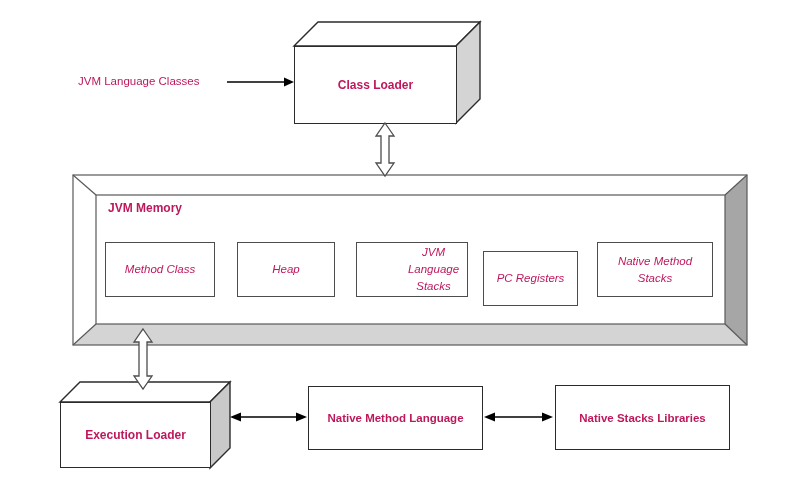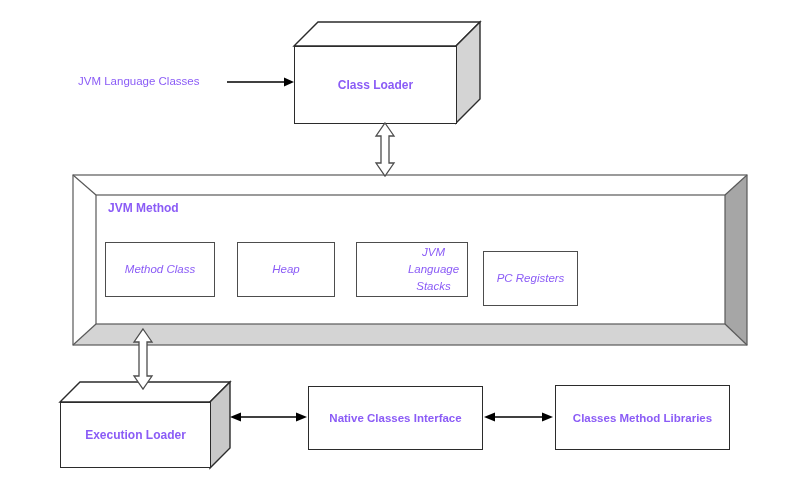--- a/index.html
+++ b/index.html
@@ -1,18 +1,18 @@
 <!DOCTYPE html>
 <html><head>
 <meta charset="utf-8">
 <style>
   html,body { margin:0; padding:0; background:#ffffff; }
   #stage {
     position:relative; width:800px; height:485px; background:#ffffff;
-    font-family:"Liberation Sans", sans-serif; color:#8b5cf6; overflow:hidden;
+    font-family:"Liberation Sans", sans-serif; color:#be185d; overflow:hidden;
   }
   #stage svg { position:absolute; left:0; top:0; pointer-events:none; }
   .layer { z-index:0; }
   .overlay { z-index:3; }
 
   .node { position:absolute; display:flex; align-items:center; justify-content:center;
           text-align:center; box-sizing:border-box; background:#ffffff; z-index:2; }
 
   .box3d-front { border:1.5px solid #2b2b2b; font-weight:bold; font-size:12px; }
   .flatbox     { border:1.5px solid #2b2b2b; font-weight:bold; font-size:11.5px; }
@@ -56,32 +56,33 @@
     <line x1="73" y1="175" x2="96" y2="195" stroke="#595959" stroke-width="1.2"></line>
     <line x1="747" y1="175" x2="725" y2="195" stroke="#595959" stroke-width="1.2"></line>
     <line x1="73" y1="345" x2="96" y2="324" stroke="#595959" stroke-width="1.2"></line>
     <line x1="747" y1="345" x2="725" y2="324" stroke="#595959" stroke-width="1.2"></line>
   </svg>
 
   <div class="plain-label" id="jvm-language-classes">JVM Language Classes</div>
 
   <div class="node box3d-front" id="class-loader">Class Loader</div>
 
-  <div class="frame-title" id="jvm-memory-title">JVM Method</div>
+  <div class="frame-title" id="jvm-memory-title">JVM Memory</div>
 
   <div class="node membox" id="method-area">Method Class</div>
   <div class="node membox" id="heap">Heap</div>
   <div class="node membox" id="jvm-language-stacks">JVM Language Stacks</div>
   <div class="node membox" id="pc-registers">PC Registers</div>
+  <div class="node membox" id="native-method-stacks">Native Method Stacks</div>
 
   <div class="node box3d-front" id="execution-engine">Execution Loader</div>
 
-  <div class="node flatbox" id="native-method-interface">Native Classes Interface</div>
+  <div class="node flatbox" id="native-method-interface">Native Method Language</div>
 
-  <div class="node flatbox" id="native-method-libraries">Classes Method Libraries</div>
+  <div class="node flatbox" id="native-method-libraries">Native Stacks Libraries</div>
 
   <svg class="overlay" width="800" height="485" viewBox="0 0 800 485">
 
     <line x1="227" y1="82" x2="285" y2="82" stroke="#000000" stroke-width="1.6"></line>
     <polygon points="294,82 284,77.5 284,86.5" fill="#000000"></polygon>
 
     <polygon points="385,123 394,136 389,136 389,163 394,163 385,176 376,163 381,163 381,136 376,136" fill="#ffffff" stroke="#4d4d4d" stroke-width="1.3"></polygon>
 
     <polygon points="143,329 152,342 147,342 147,376 152,376 143,389 134,376 139,376 139,342 134,342" fill="#ffffff" stroke="#4d4d4d" stroke-width="1.3"></polygon>
 

